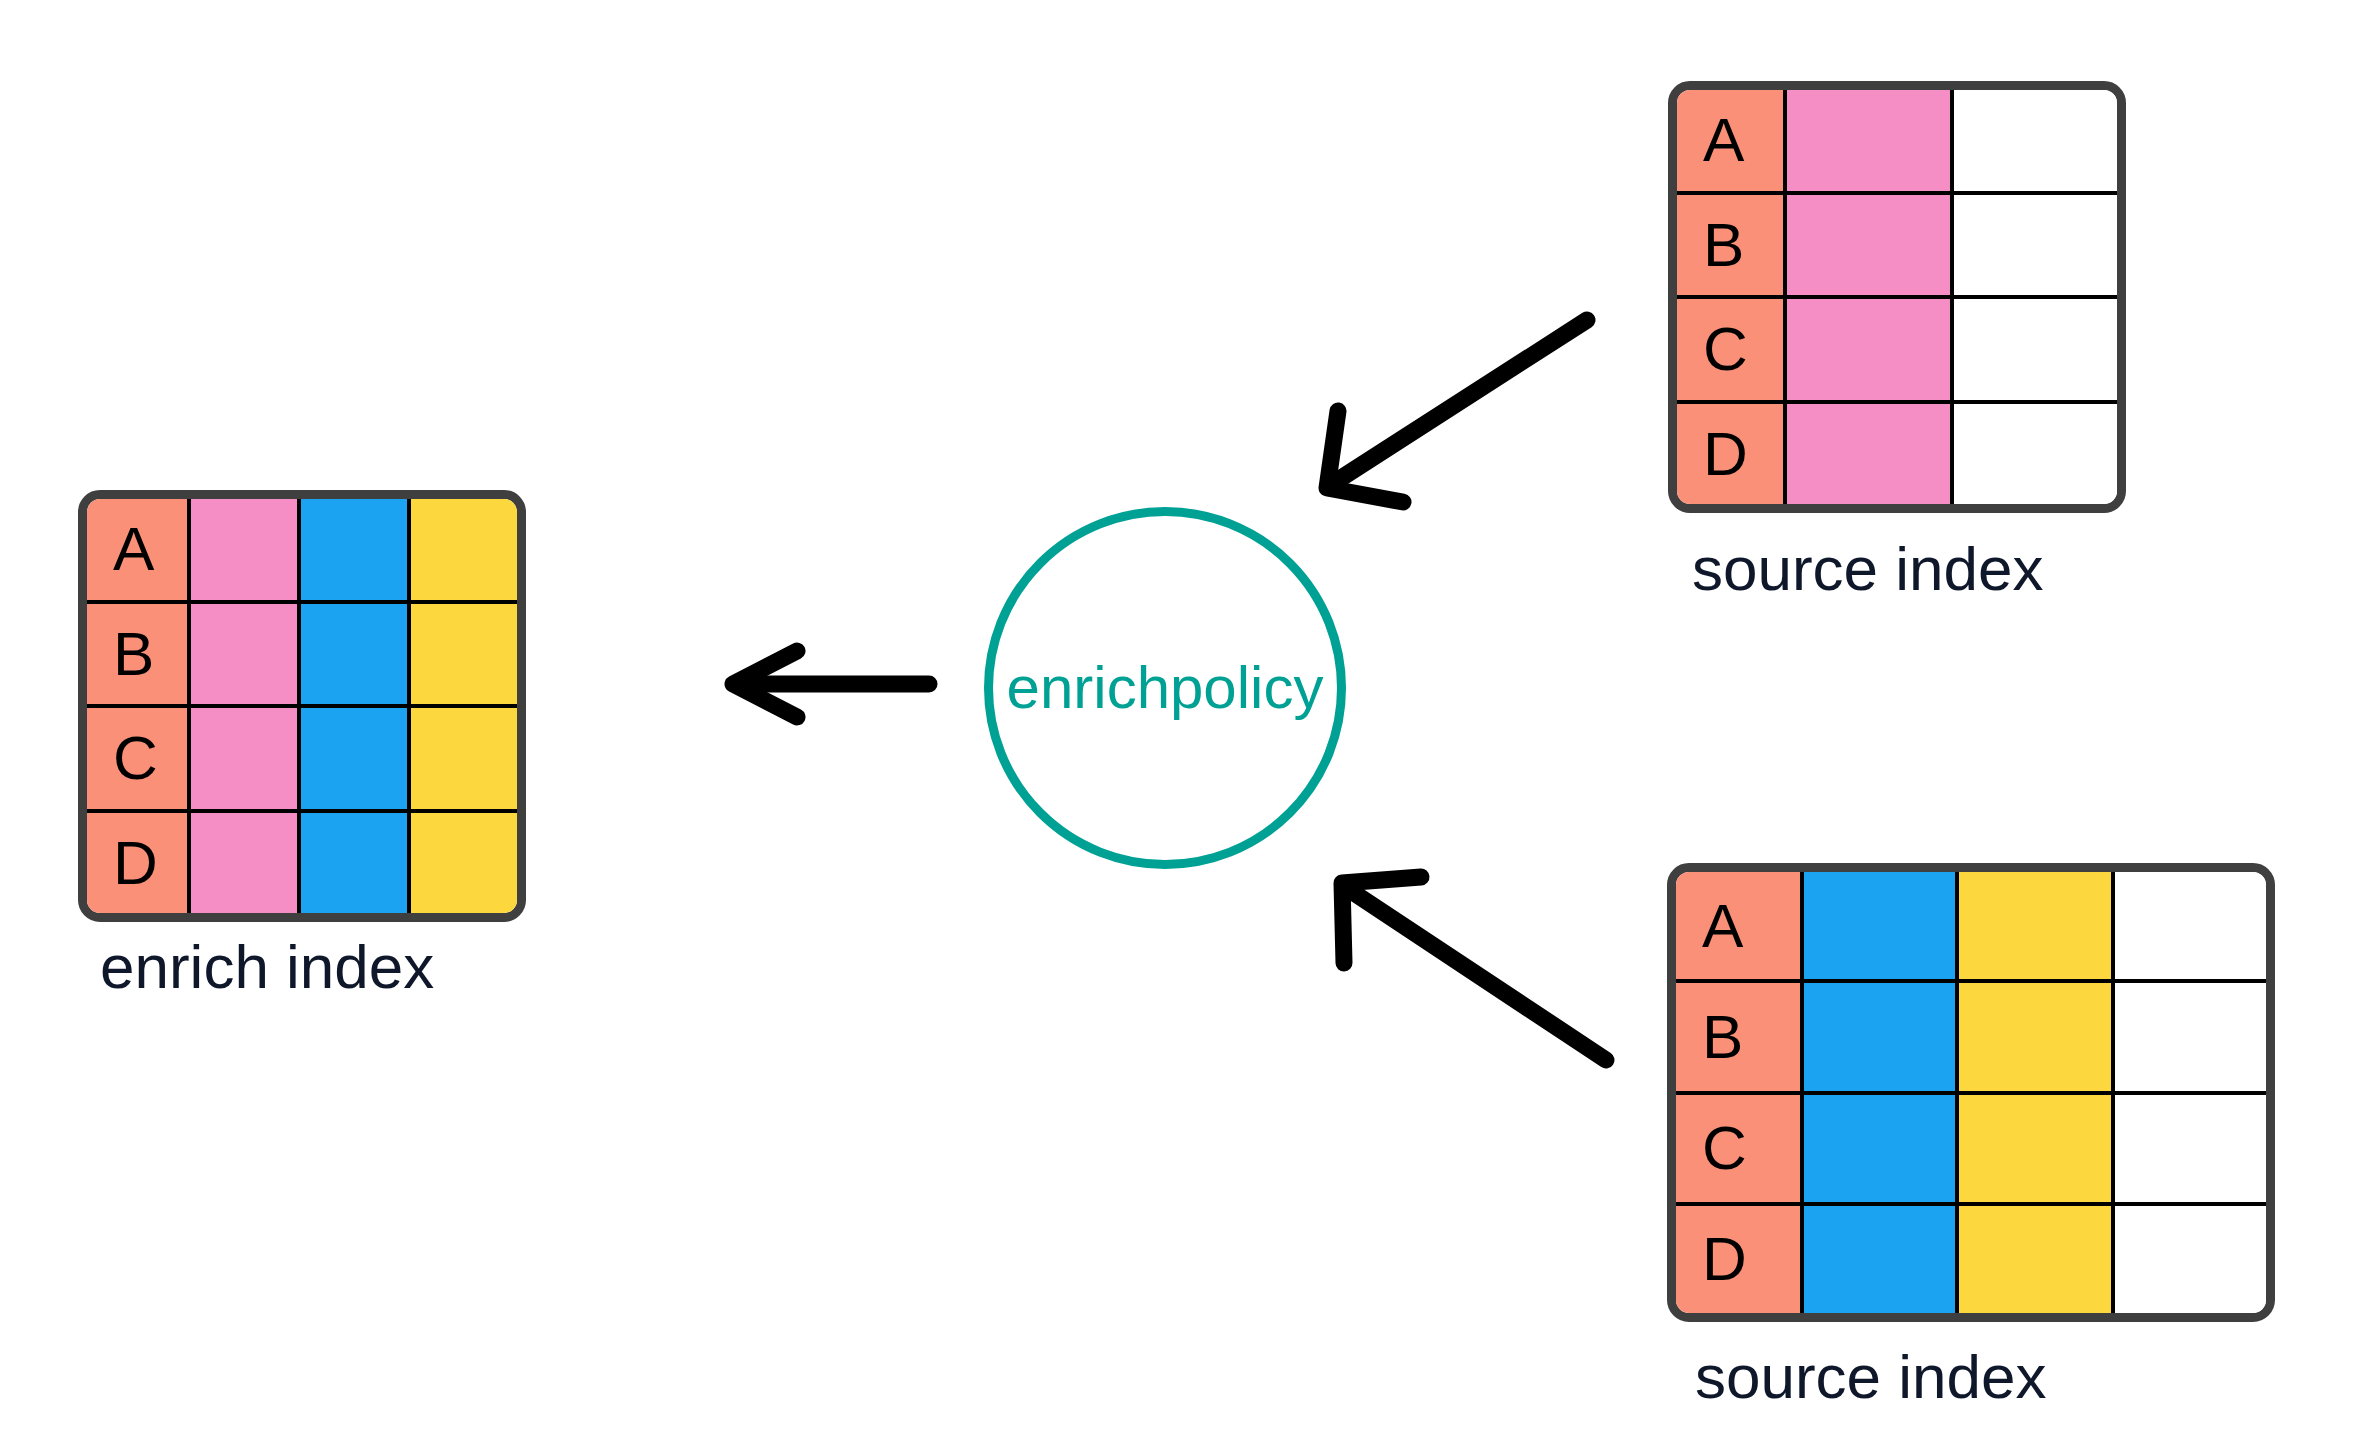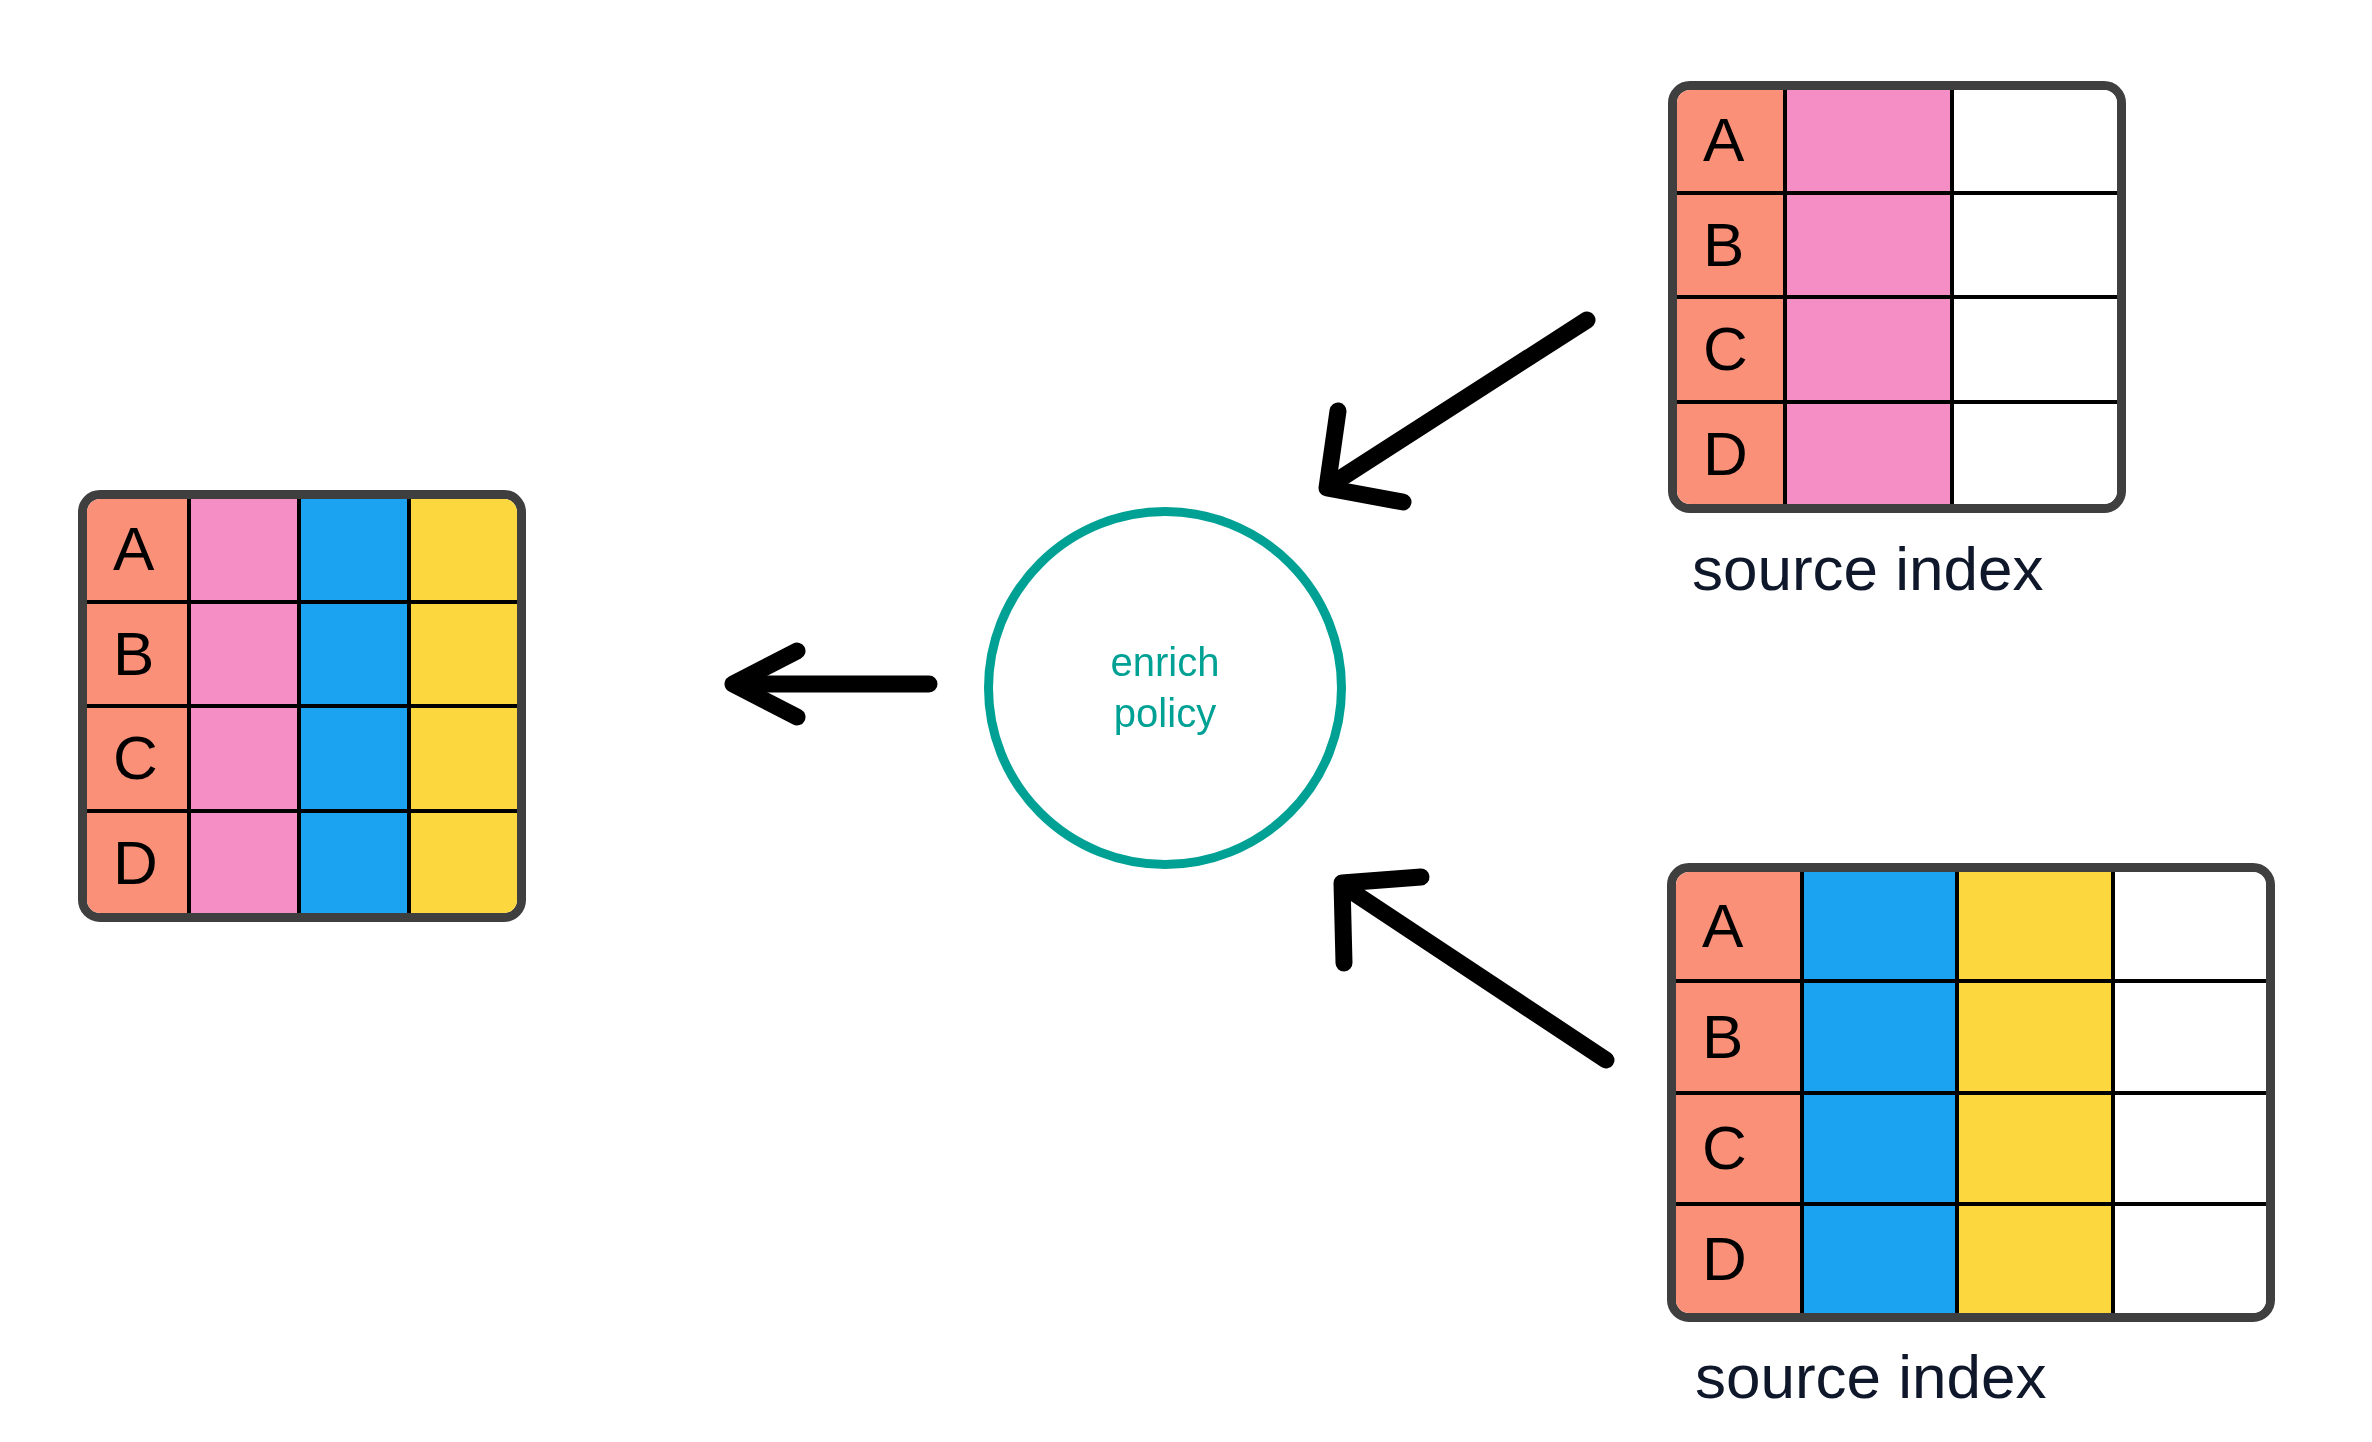--- a/index.html
+++ b/index.html
@@ -81,25 +81,25 @@
     position: absolute;
     left: 984px;
     top: 507px;
     width: 362px;
     height: 362px;
     box-sizing: border-box;
     border: 9px solid #00a195;
     border-radius: 50%;
     background: #ffffff;
     display: flex;
-    flex-direction: column;
+    flex-direction: row;
     align-items: center;
     justify-content: center;
     color: #00a195;
-    font-size: 40px;
+    font-size: 60px;
     line-height: 1.28;
   }
   #enrich-policy-node span { display: block; text-align: center; }
 
   
   #arrow-layer {
     position: absolute;
     left: 0; top: 0;
     width: 2372px; height: 1442px;
     pointer-events: none;
@@ -129,20 +129,21 @@
       <div class="idx-cell" style="flex:1 1 0;background:#1ba2f0"></div>
       <div class="idx-cell" style="flex:1 1 0;background:#fdd73e"></div>
     </div>
     <div class="idx-row">
       <div class="idx-cell" style="flex:0 0 104px;background:#fa9078">D</div>
       <div class="idx-cell" style="flex:1 1 0;background:#f58ec4"></div>
       <div class="idx-cell" style="flex:1 1 0;background:#1ba2f0"></div>
       <div class="idx-cell" style="flex:1 1 0;background:#fdd73e"></div>
     </div>
   </div>
+  <div class="idx-label" id="enrich-index-label">enrich index</div>
 
   <div class="idx-table" id="source-index-table-1">
     <div class="idx-row">
       <div class="idx-cell" style="flex:0 0 110px;background:#fa9078">A</div>
       <div class="idx-cell" style="flex:1 1 0;background:#f58ec4"></div>
       <div class="idx-cell" style="flex:1 1 0;background:#ffffff"></div>
     </div>
     <div class="idx-row">
       <div class="idx-cell" style="flex:0 0 110px;background:#fa9078">B</div>
       <div class="idx-cell" style="flex:1 1 0;background:#f58ec4"></div>

